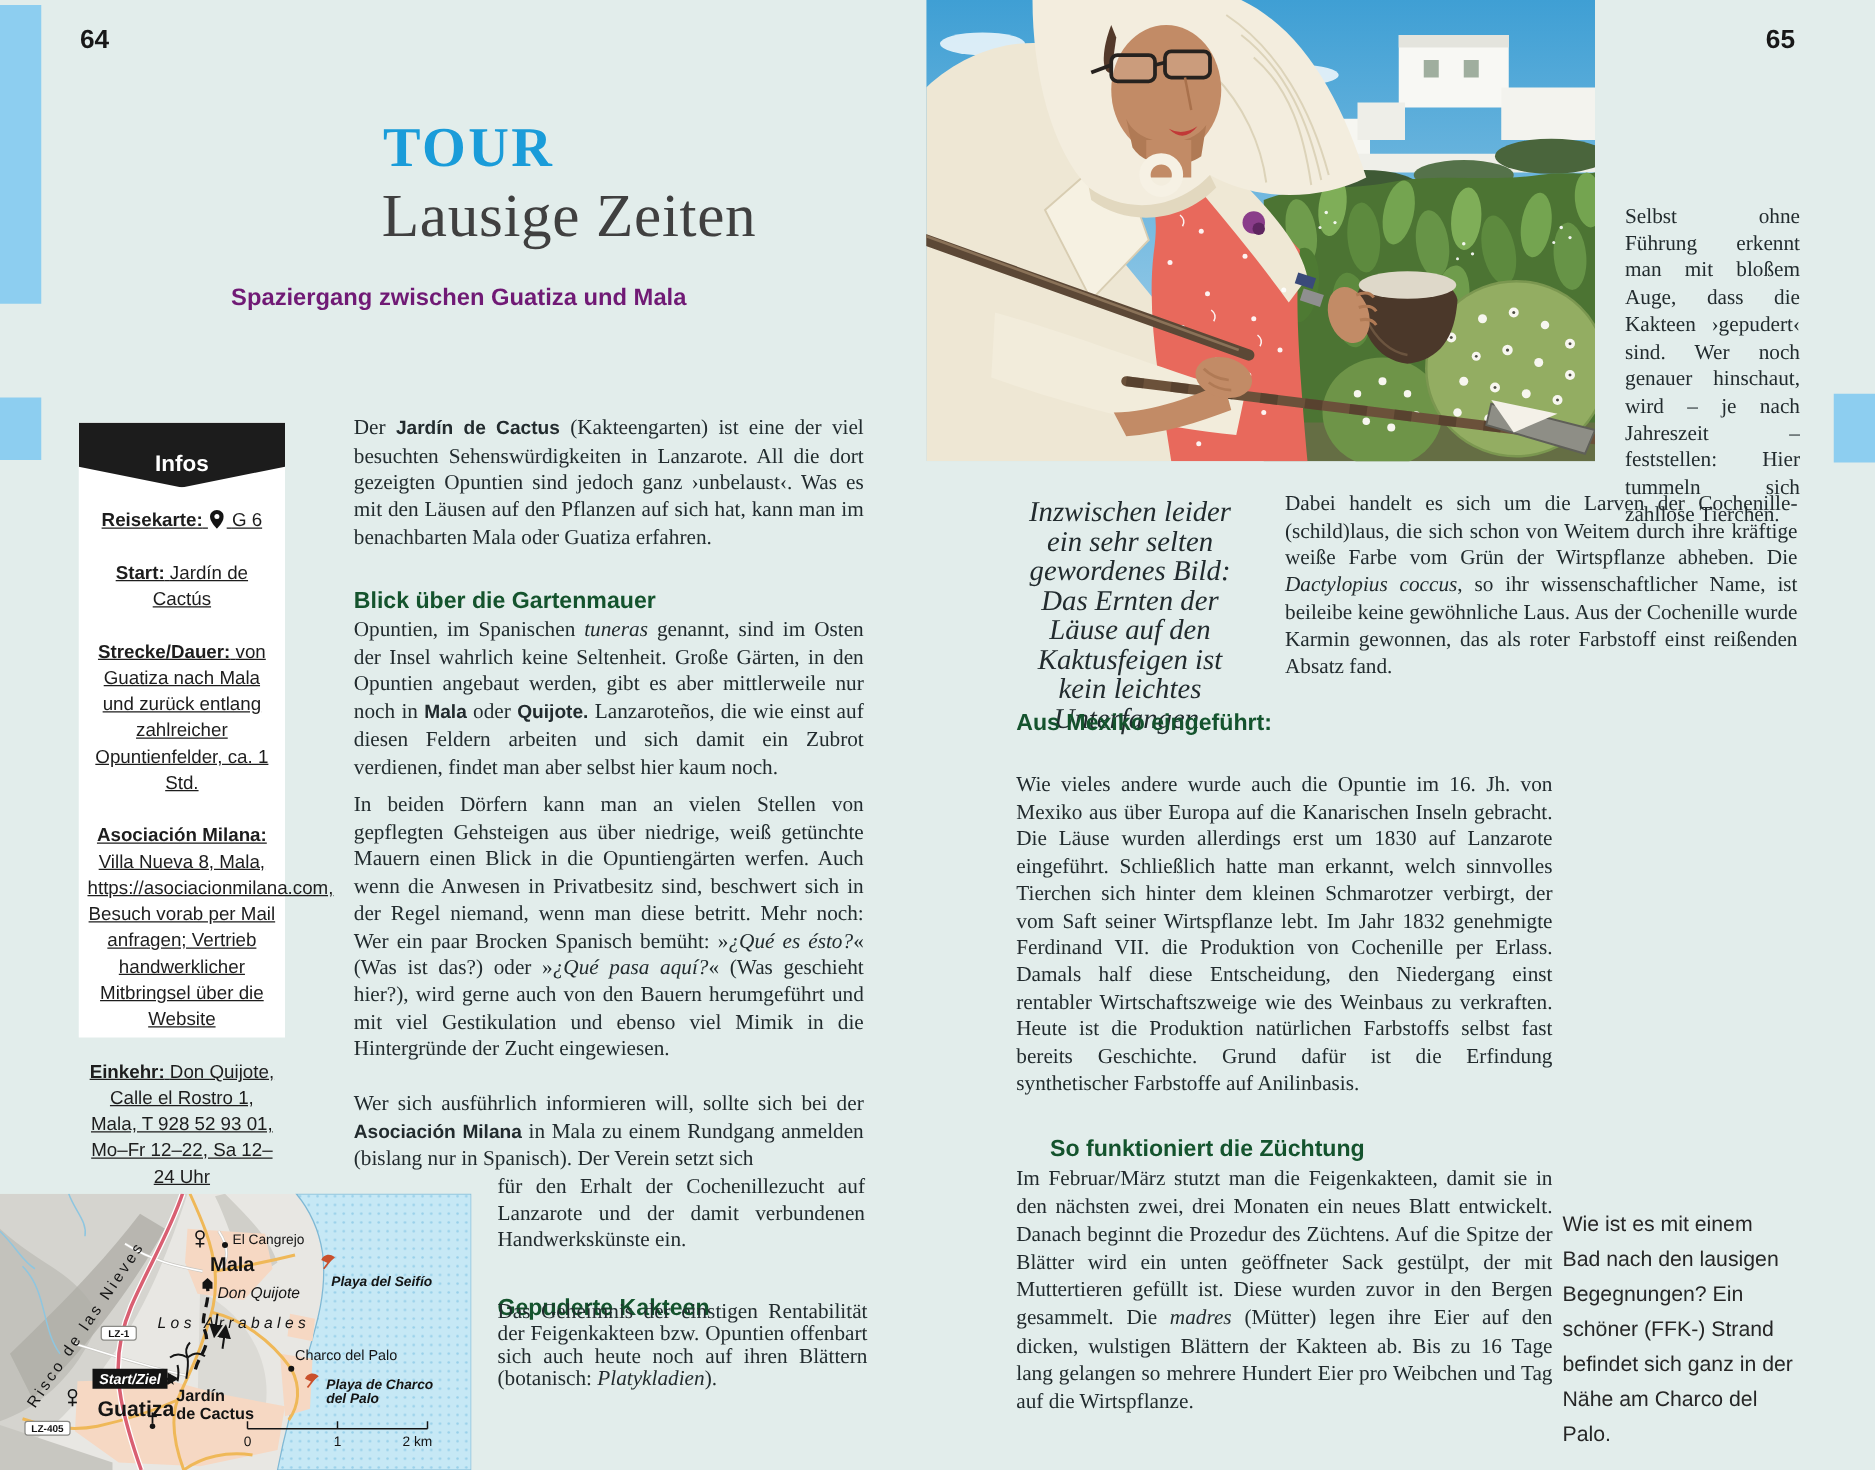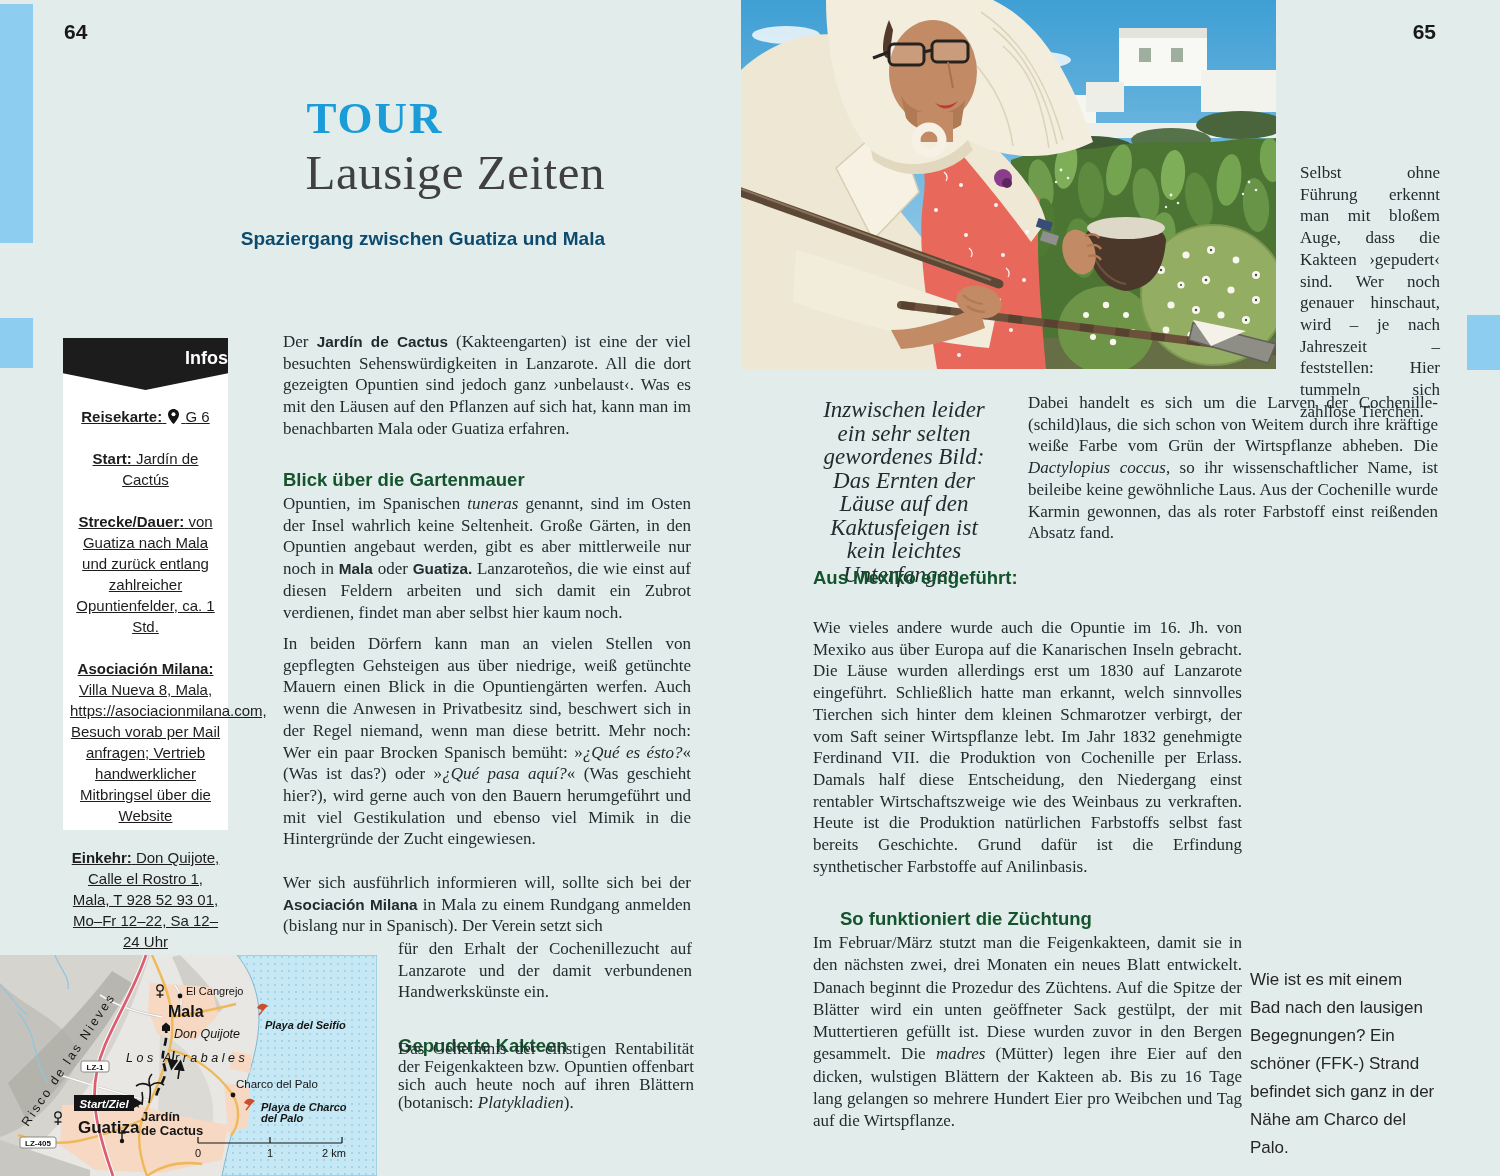--- a/index.html
+++ b/index.html
@@ -9,26 +9,26 @@
   #bar-left-long{left:0;top:4px;width:33px;height:239px;}
   #bar-left-sq{left:0;top:318px;width:33px;height:50px;}
   #bar-right-sq{left:1467px;top:315px;width:33px;height:55px;}
   .pagenum{position:absolute;top:20px;font:700 21px "Liberation Sans",sans-serif;color:#181818;}
   #pn-left{left:64px;}  #pn-right{right:64px;}
   .headgroup{position:absolute;left:145px;top:0;width:460px;text-align:center;}
   .kicker{position:absolute;left:0;right:0;top:92px;font:700 45px "Liberation Serif",serif;
           color:var(--accent-blue,#1a9cd9);letter-spacing:2px;}
   .booktitle{position:absolute;left:0;right:0;top:144px;font:400 49px "Liberation Serif",serif;
           color:#404040;letter-spacing:.5px;text-align:right;}
-  .subtitle{position:absolute;left:0;right:0;top:228px;font:700 19px "Liberation Sans",sans-serif;color:#0c4a6e;text-align:right;}
+  .subtitle{position:absolute;left:0;right:16px;top:228px;font:700 19px "Liberation Sans",sans-serif;color:#701a75;}
   
   .infos{position:absolute;left:63px;top:338px;width:165px;height:492px;background:#ffffff;}
   .infos-banner{position:relative;height:52px;background:var(--banner-black,#1c1c1c);
       clip-path:polygon(0 0,100% 0,100% 68%,50% 100%,0 68%);}
-  .infos-banner span{display:block;text-align:right;padding-top:10px;
+  .infos-banner span{display:block;text-align:center;padding-top:23px;
       font:700 18px "Liberation Sans",sans-serif;color:#fff;}
   .infos-content{padding:16px 7px 0 7px;font:15px/21px "Liberation Sans",sans-serif;
       text-align:center;color:#1d1d1d;text-decoration:underline;}
   .infos-section{margin-bottom:21px;}
   .pin-icon{display:inline-block;vertical-align:-2px;margin:0 2px;}
   
   .jt{position:absolute;text-align:justify;font-size:17px;line-height:21.7px;
       hyphens:auto;-webkit-hyphens:auto;}
   .jt b{font-family:"Liberation Sans",sans-serif;font-size:.9em;}
   .subhead{position:absolute;font:700 18.5px/23px "Liberation Sans",sans-serif;color:#14532d;}
@@ -103,21 +103,21 @@
       </div>
       <div class="infos-section">
         <b>Einkehr:</b>
         <span>Don Quijote, Calle el Rostro 1, Mala, T 928 52 93 01, Mo–Fr 12–22, Sa 12–24 Uhr</span>
       </div>
     </div>
   </div>
 
   <div class="jt" id="p1">Der <b>Jardín de Cactus</b> (Kakteengarten) ist eine der viel besuchten Sehenswürdigkeiten in Lanzarote. All die dort gezeigten Opuntien sind jedoch ganz ›unbelaust‹. Was es mit den Läusen auf den Pflanzen auf sich hat, kann man im benachbarten Mala oder Guatiza erfahren.</div>
   <div class="subhead" id="h-blick">Blick über die Gartenmauer</div>
-  <div class="jt" id="p2">Opuntien, im Spanischen <i>tuneras</i> genannt, sind im Osten der Insel wahrlich keine Seltenheit. Große Gärten, in den Opuntien angebaut werden, gibt es aber mittlerweile nur noch in <b>Mala</b> oder <b>Guatiza.</b> Lanzaroteños, die wie einst auf diesen Feldern arbeiten und sich damit ein Zubrot verdienen, findet man aber selbst hier kaum noch.</div>
+  <div class="jt" id="p2">Opuntien, im Spanischen <i>tuneras</i> genannt, sind im Osten der Insel wahrlich keine Seltenheit. Große Gärten, in den Opuntien angebaut werden, gibt es aber mittlerweile nur noch in <b>Mala</b> oder <b>Quijote.</b> Lanzaroteños, die wie einst auf diesen Feldern arbeiten und sich damit ein Zubrot verdienen, findet man aber selbst hier kaum noch.</div>
   <div class="jt" id="p3">In beiden Dörfern kann man an vielen Stellen von gepflegten Gehsteigen aus über niedrige, weiß getünchte Mauern einen Blick in die Opuntiengärten werfen. Auch wenn die Anwesen in Privatbesitz sind, beschwert sich in der Regel niemand, wenn man diese betritt. Mehr noch: Wer ein paar Brocken Spanisch bemüht: »<i>¿Qué es ésto?</i>« (Was ist das?) oder »<i>¿Qué pasa aquí?</i>« (Was geschieht hier?), wird gerne auch von den Bauern herumgeführt und mit viel Gestikulation und ebenso viel Mimik in die Hintergründe der Zucht eingewiesen.</div>
   <div class="jt" id="p4a">Wer sich ausführlich informieren will, sollte sich bei der <b>Asociación Milana</b> in Mala zu einem Rundgang anmelden (bislang nur in Spanisch). Der Verein setzt sich</div>
   <div class="jt" id="p4b">für den Erhalt der Cochenillezucht auf Lanzarote und der damit verbundenen Handwerkskünste ein.</div>
   <div class="subhead" id="h-gepudert">Gepuderte Kakteen</div>
   <div class="jt" id="p5">Das Geheimnis der einstigen Rentabilität der Feigenkakteen bzw. Opuntien offenbart sich auch heute noch auf ihren Blättern (botanisch: <i>Platykladien</i>).</div>
 
   <div id="map">
     <svg width="377" height="221" viewBox="0 0 377 221">
       <defs>
         <pattern id="seadots" patternUnits="userSpaceOnUse" width="7" height="7">

